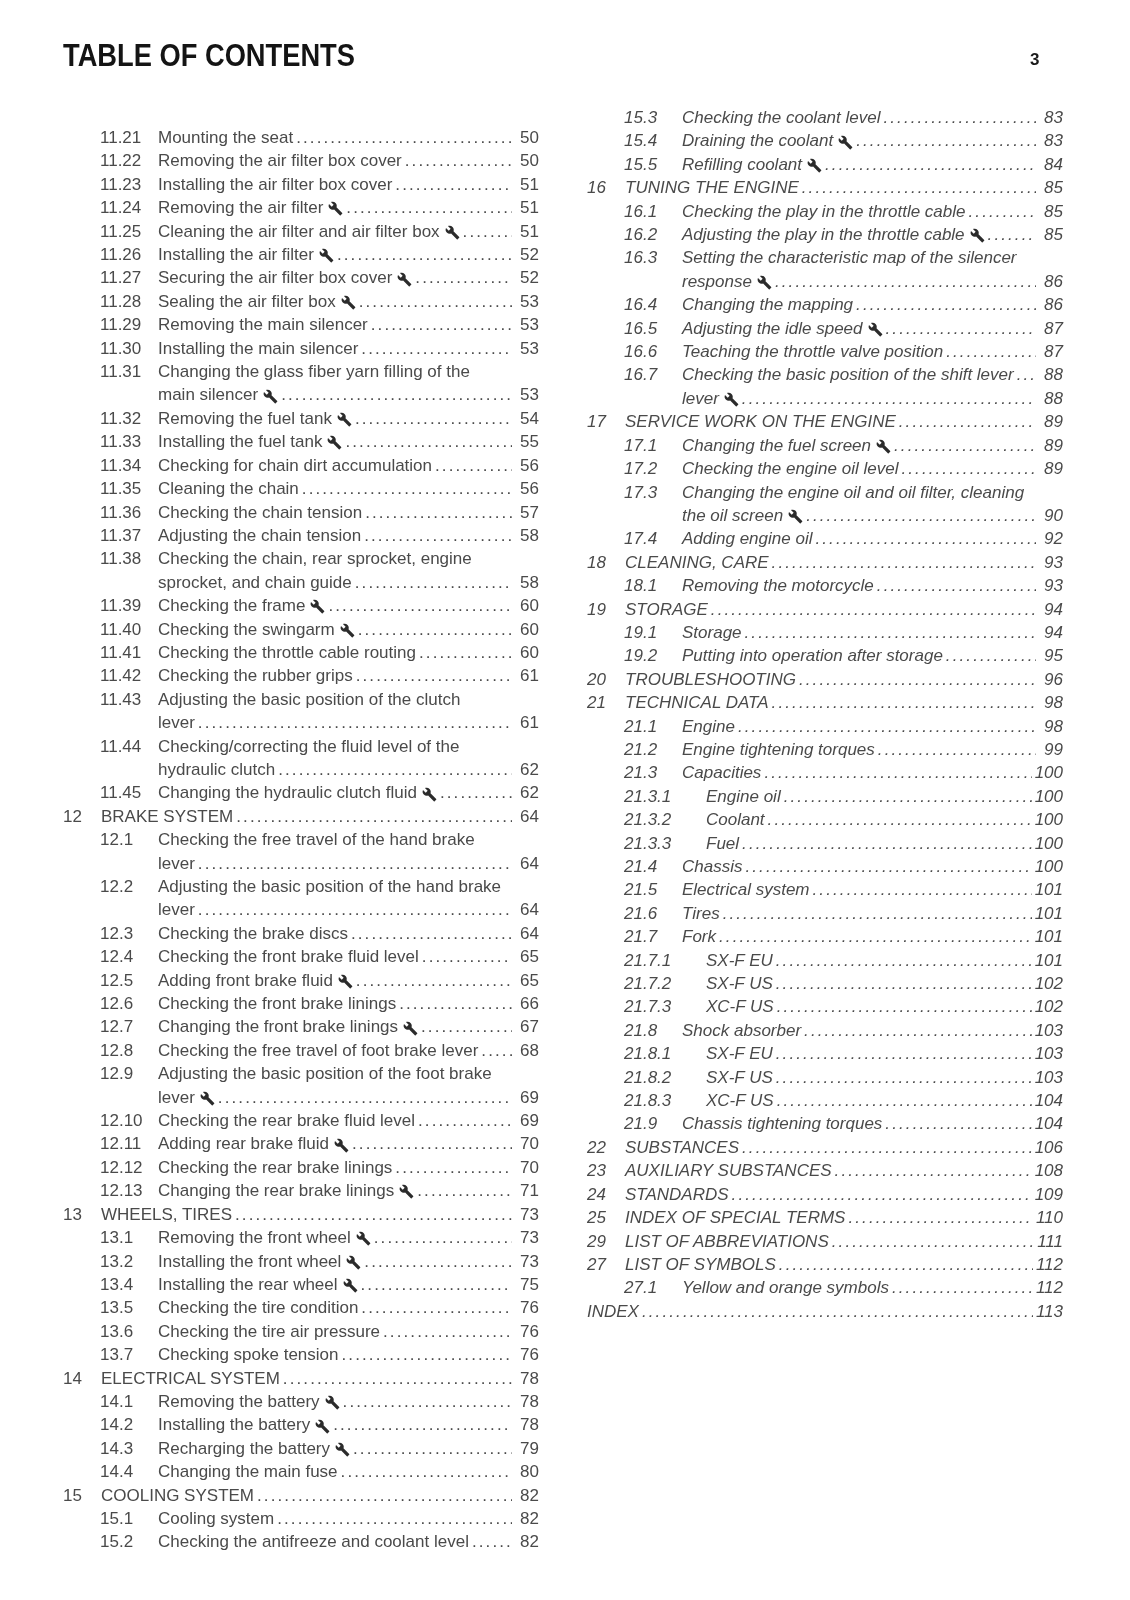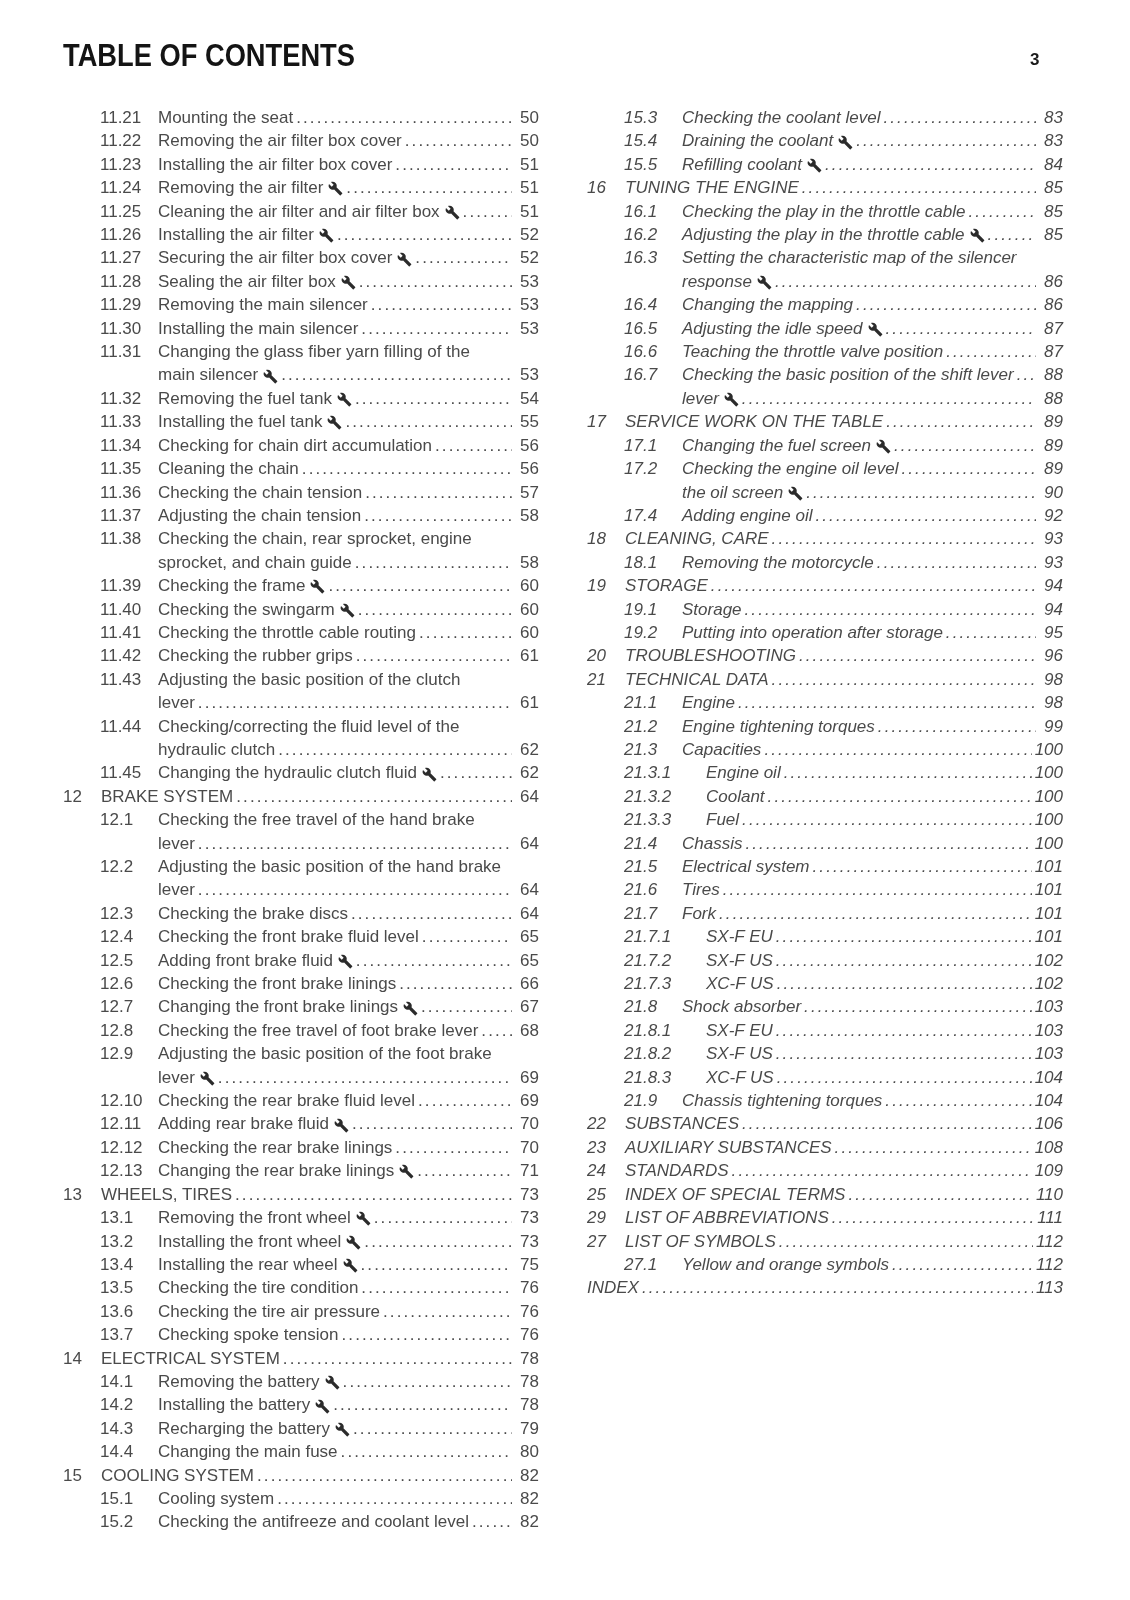--- a/index.html
+++ b/index.html
@@ -16,21 +16,21 @@
     letter-spacing:0px;
   }
   .folio{
     position:absolute;left:1030px;top:50px;
     font-size:17px;font-weight:bold;color:#1a1a1a;
   }
   .col{
     position:absolute;top:106px;width:476px;
     font-size:17px;line-height:23.4px;
   }
-  .col-left{left:63px;}
+  .col-left{left:63px;margin-top:20px;}
   .col-right{left:587px;font-style:italic;}
   .entry{}
   .line{display:flex;align-items:baseline;}
   .num{flex:0 0 auto;}
   .lvl0 .num{width:38px;}
   .lvl1 .num{margin-left:37px;width:58px;}
   .lvl2 .num{margin-left:37px;width:82px;}
   .text{flex:0 1 auto;white-space:nowrap;}
   .leader{
     flex:1 1 12px;min-width:12px;overflow:hidden;white-space:nowrap;
@@ -752,21 +752,21 @@
               <path d="M22.7 19l-9.1-9.1c.9-2.3.4-5-1.5-6.9-2-2-5-2.4-7.4-1.3L9 6 6 9 1.6 4.7C.4 7.1.9 10.1 2.9 12.1c1.9 1.9 4.6 2.4 6.9 1.5l9.1 9.1c.4.4 1 .4 1.4 0l2.3-2.3c.5-.4.5-1.1.1-1.4z"></path>
             </svg>
           </span>
           <span class="leader"></span>
           <span class="pageref">88</span>
         </div>
       </div>
       <div class="entry lvl0">
         <div class="line">
           <span class="num">17</span>
-          <span class="text">SERVICE WORK ON THE TABLE</span>
+          <span class="text">SERVICE WORK ON THE ENGINE</span>
           <span class="leader"></span>
           <span class="pageref">89</span>
         </div>
       </div>
       <div class="entry lvl1">
         <div class="line">
           <span class="num">17.1</span>
           <span class="text">Changing the fuel screen</span>
           <span class="wrench">
             <svg viewBox="0 0 24 24" aria-hidden="true">
@@ -779,20 +779,24 @@
       </div>
       <div class="entry lvl1">
         <div class="line">
           <span class="num">17.2</span>
           <span class="text">Checking the engine oil level</span>
           <span class="leader"></span>
           <span class="pageref">89</span>
         </div>
       </div>
       <div class="entry lvl1">
+        <div class="line">
+          <span class="num">17.3</span>
+          <span class="text">Changing the engine oil and oil filter, cleaning</span>
+        </div>
         <div class="line">
           <span class="num"></span>
           <span class="text">the oil screen</span>
           <span class="wrench">
             <svg viewBox="0 0 24 24" aria-hidden="true">
               <path d="M22.7 19l-9.1-9.1c.9-2.3.4-5-1.5-6.9-2-2-5-2.4-7.4-1.3L9 6 6 9 1.6 4.7C.4 7.1.9 10.1 2.9 12.1c1.9 1.9 4.6 2.4 6.9 1.5l9.1 9.1c.4.4 1 .4 1.4 0l2.3-2.3c.5-.4.5-1.1.1-1.4z"></path>
             </svg>
           </span>
           <span class="leader"></span>
           <span class="pageref">90</span>

